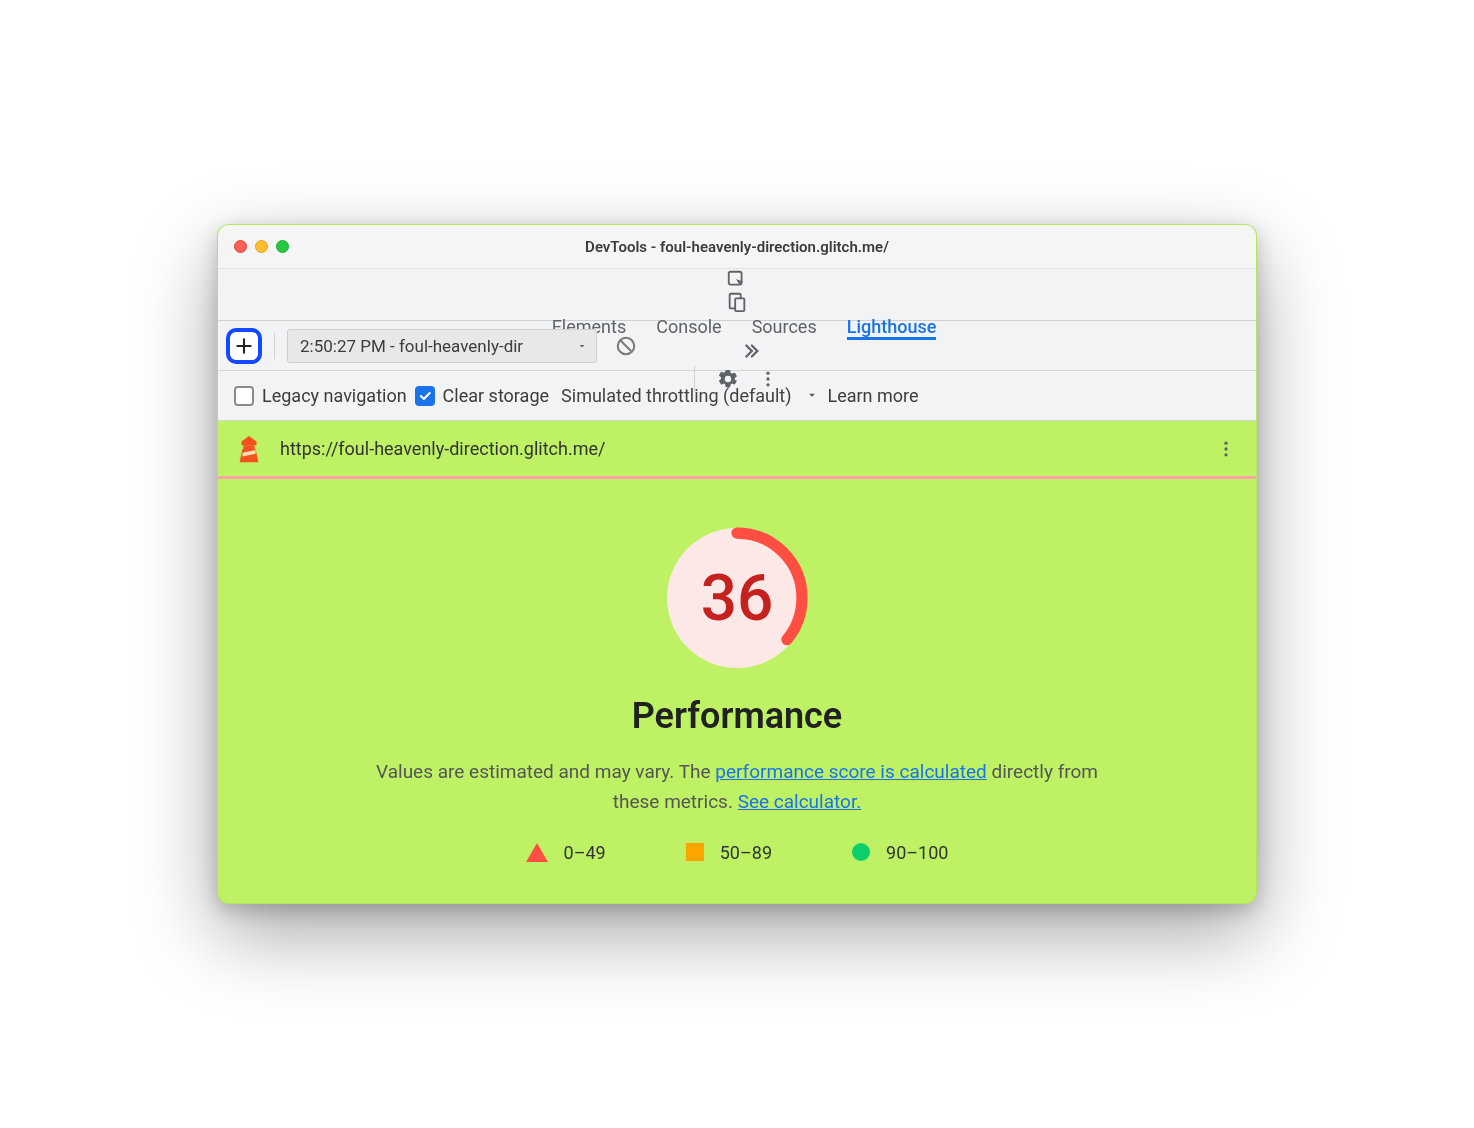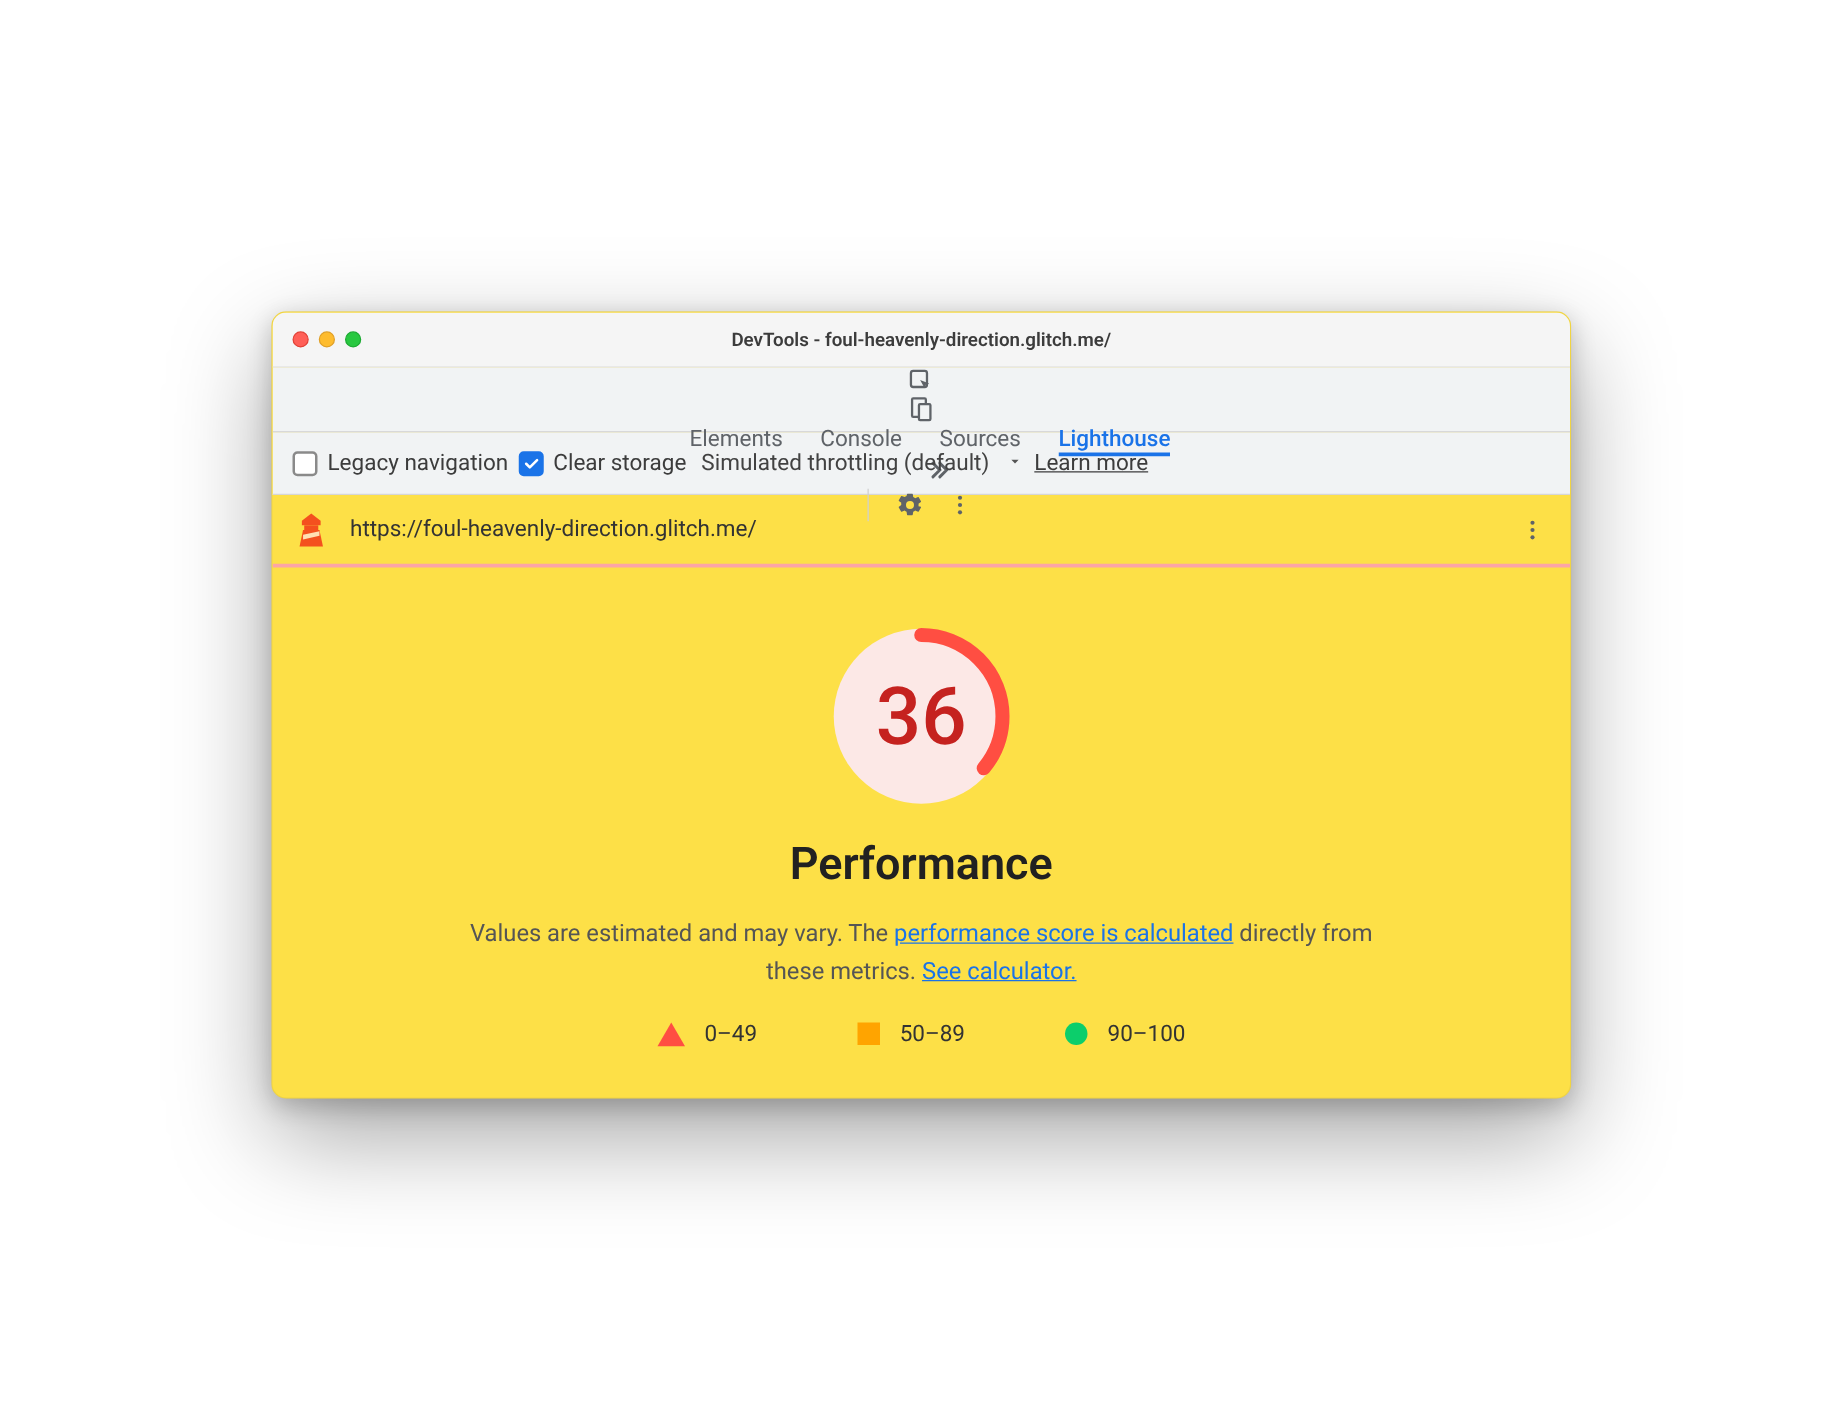--- a/index.html
+++ b/index.html
@@ -7,21 +7,21 @@
     font-family: -apple-system, BlinkMacSystemFont, "Segoe UI", Roboto, sans-serif;
     background: #fff;
     width: 1474px;
     height: 1128px;
     display: flex;
     align-items: center;
     justify-content: center;
   }
   .window {
     width: 1040px;
-    background: #fde047;
+    background: #bef264;
     border-radius: 12px;
     box-shadow: 0 30px 80px rgba(0,0,0,0.35), 0 6px 20px rgba(0,0,0,0.2);
     overflow: hidden;
     border: 1px solid rgba(0,0,0,0.05);
   }
   .titlebar {
     height: 44px;
     background: #f5f5f5;
     display: flex;
     align-items: center;
@@ -151,21 +151,21 @@
     background: #fff;
   }
   .chk.checked {
     background: #1a73e8;
     border-color: #1a73e8;
   }
   .chk.checked svg { color: #fff; }
   .opt { display:flex; align-items:center; gap:8px; cursor:pointer; }
   .throttle { margin-left: 4px; color:#424242; }
   .dd-caret { margin-left: 6px; color:#555; }
-  .learn-more { text-decoration: underline; color:#3c3c3c; cursor:pointer; }
+  .learn-more { color:#3c3c3c; cursor:pointer; }
 
   .urlbar {
     display:flex; align-items:center;
     height: 58px;
     padding: 0 16px;
     border-bottom:3px solid #fca5a5;
     gap: 16px;
     font-size: 18px;
     color: #333;
   }
@@ -271,20 +271,42 @@
       <div class="tb-iconbtn">
         <svg width="20" height="20" viewBox="0 0 24 24" fill="currentColor">
           <circle cx="12" cy="5" r="2"></circle>
             <circle cx="12" cy="12" r="2"></circle>
             <circle cx="12" cy="19" r="2"></circle>
         </svg>
       </div>
     </div>
   </div>
 
+  <div class="subtoolbar">
+    <div class="plus-btn">
+      <svg width="20" height="20" viewBox="0 0 24 24" stroke="currentColor" stroke-width="2.5" stroke-linecap="round">
+        <path d="M12 4v16M4 12h16"></path>
+      </svg>
+    </div>
+    <div style="width:1px;height:26px;background:#d0d0d0"></div>
+    <div class="report-select">
+      <span class="txt">2:50:27 PM - foul-heavenly-dir</span>
+      <span>
+        <svg width="12" height="12" viewBox="0 0 24 24" fill="#666">
+            <path d="M7 10l5 5 5-5z"></path>
+          </svg>
+      </span>
+    </div>
+    <div class="clear-btn">
+      <svg width="22" height="22" viewBox="0 0 24 24" fill="none" stroke="currentColor" stroke-width="2.2">
+        <circle cx="12" cy="12" r="9"></circle>
+          <path d="M6 6 L18 18"></path>
+      </svg>
+    </div>
+  </div>
 
   <div class="optionsbar">
     <label class="opt">
       <span class="chk"></span>
       <span>Legacy navigation</span>
     </label>
     <label class="opt">
       <span class="chk checked">
         <svg width="14" height="14" viewBox="0 0 24 24" fill="none" stroke="currentColor" stroke-width="3.5" stroke-linecap="round" stroke-linejoin="round">
             <path d="M5 12l5 5L20 7"></path>

